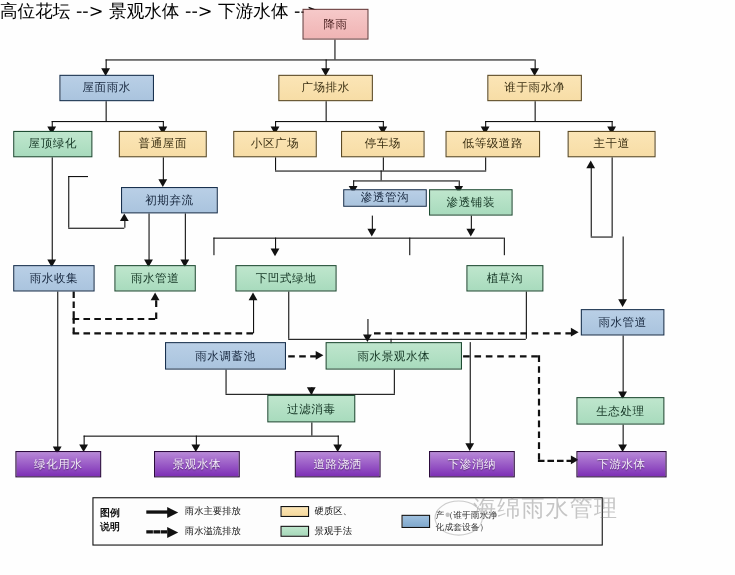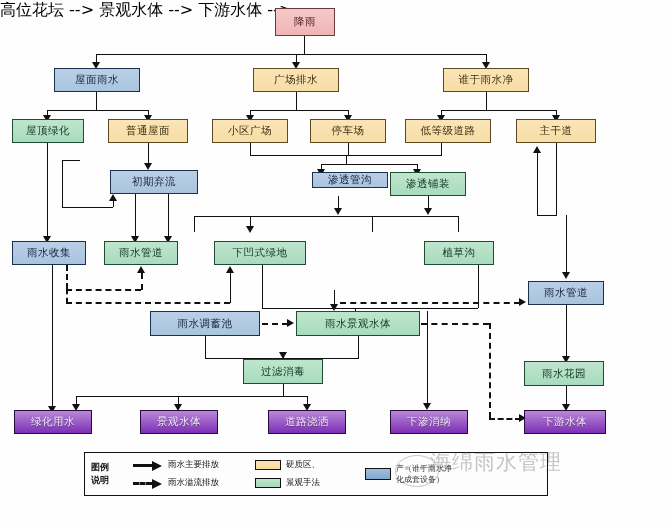--- a/index.html
+++ b/index.html
@@ -260,21 +260,21 @@
   <div class="dln dlnv" style="left:489px;top:323px;height:95px;"></div>
   <div class="dln dlnh" style="left:489px;top:418px;width:32px;"></div>
   <div class="arw arw-r" style="left:519px;top:414px;"></div>
 
   
   <div class="ln lnv" style="left:427px;top:311px;height:96px;"></div>
   <div class="arw arw-d" style="left:423px;top:403px;"></div>
 
   
   <div class="node n-green" style="left:243px;top:359px;width:80px;height:25px;">过滤消毒</div>
-  <div class="node n-green" style="left:524px;top:361px;width:80px;height:25px;">雨水花园</div>
+  <div class="node n-green" style="left:524px;top:361px;width:80px;height:25px;">生态处理</div>
 
   
   <div class="ln lnv" style="left:283px;top:384px;height:12px;"></div>
   <div class="ln lnh" style="left:76px;top:396px;width:232px;"></div>
   <div class="ln lnv" style="left:76px;top:396px;height:10px;"></div>
   <div class="arw arw-d" style="left:72px;top:404px;"></div>
   <div class="ln lnv" style="left:178px;top:396px;height:10px;"></div>
   <div class="arw arw-d" style="left:174px;top:404px;"></div>
   <div class="ln lnv" style="left:307px;top:396px;height:10px;"></div>
   <div class="arw arw-d" style="left:303px;top:404px;"></div>

